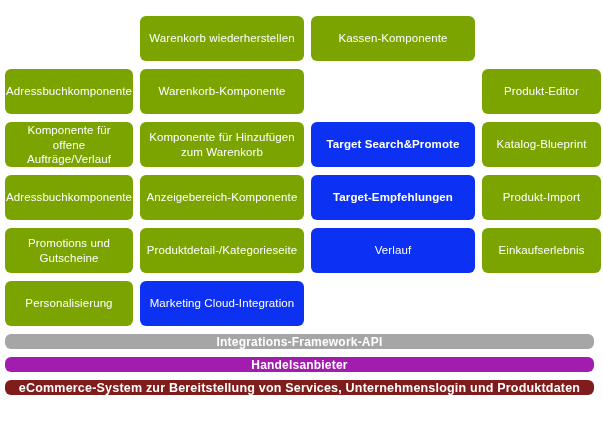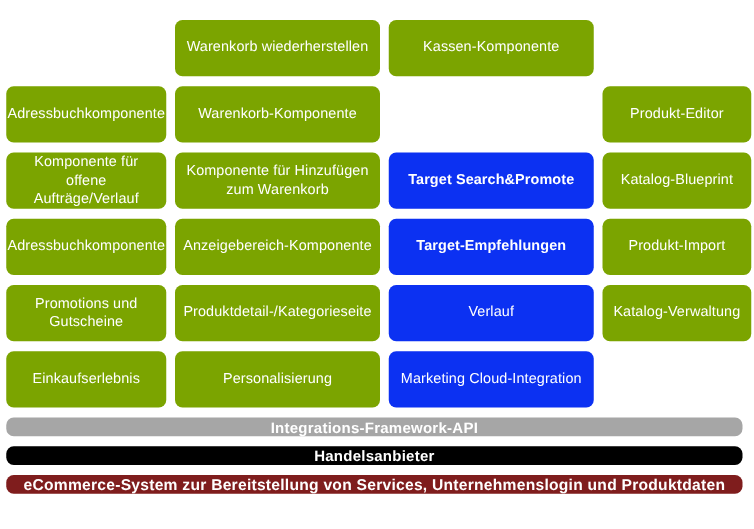--- a/index.html
+++ b/index.html
@@ -69,21 +69,21 @@
     border-radius: 6px;
     display: flex;
     align-items: center;
     justify-content: center;
     color: #ffffff;
     font-weight: bold;
     font-size: 12px;
     letter-spacing: 0.2px;
   }
   .bar.light-gray { background: #a6a6a6; }
-  .bar.dark-gray  { background: #000000; }
+  .bar.dark-gray  { background: #a21caf; }
   .bar.black      { background: #7f1d1d; font-size: 12.5px; }
 </style>
 </head>
 <body>
 
 <div id="diagram">
   <div class="grid" id="grid">
       <div class="cell empty"></div>
       <div class="cell green">Warenkorb wiederherstellen</div>
       <div class="cell green">Kassen-Komponente</div>
@@ -96,21 +96,20 @@
       <div class="cell green">Komponente für Hinzufügen zum Warenkorb</div>
       <div class="cell blue bold">Target Search&amp;Promote</div>
       <div class="cell green">Katalog-Blueprint</div>
       <div class="cell green">Adressbuchkomponente</div>
       <div class="cell green">Anzeigebereich-Komponente</div>
       <div class="cell blue bold">Target-Empfehlungen</div>
       <div class="cell green">Produkt-Import</div>
       <div class="cell green">Promotions und Gutscheine</div>
       <div class="cell green">Produktdetail-/Kategorieseite</div>
       <div class="cell blue">Verlauf</div>
-      <div class="cell green">Katalog-Verwaltung</div>
       <div class="cell green">Einkaufserlebnis</div>
       <div class="cell green">Personalisierung</div>
       <div class="cell blue">Marketing Cloud-Integration</div>
     </div>
   <div class="bars" id="bars">
       <div class="bar light-gray">Integrations-Framework-API</div>
       <div class="bar dark-gray">Handelsanbieter</div>
       <div class="bar black">eCommerce-System zur Bereitstellung von Services, Unternehmenslogin und Produktdaten</div>
     </div>
 </div>

